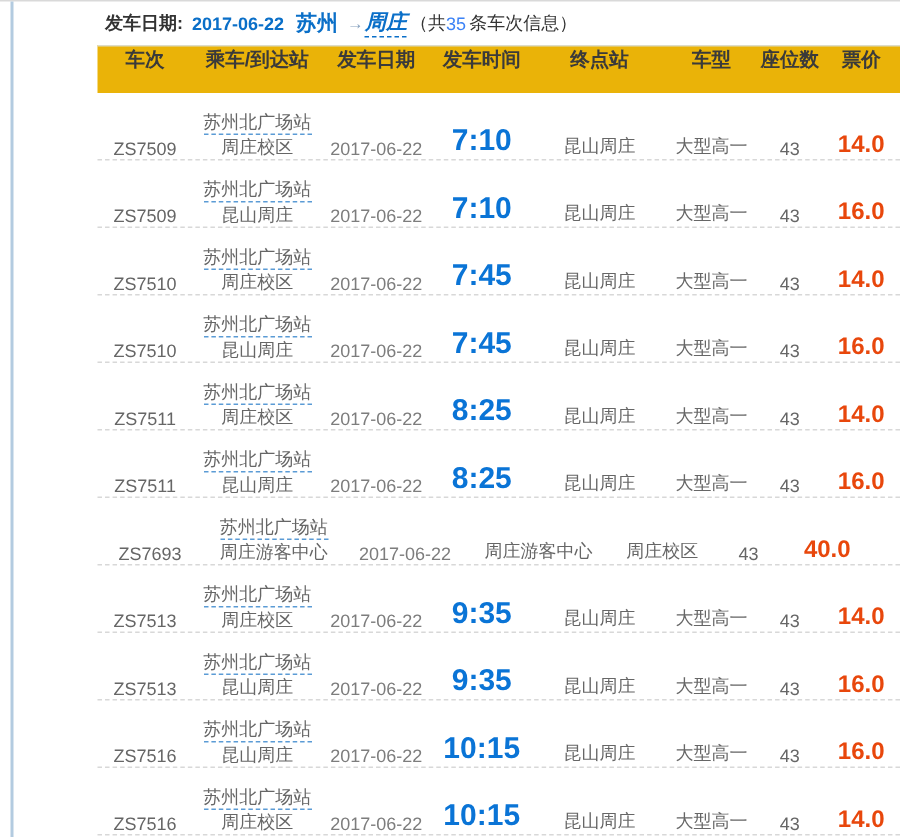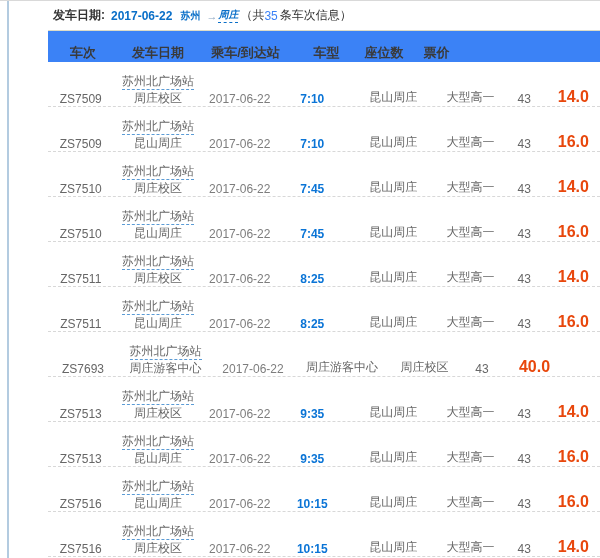--- a/index.html
+++ b/index.html
@@ -13,52 +13,52 @@
     position: relative;
     width: 600px; height: 558px;
     border-top: 1px solid #d9d9d9;
   }
   .left-rule {
     position: absolute;
     left: 7px; top: 0;
     width: 2px; height: 558px;
     background: #b3cbe0;
   }
-  .content { margin-left: 0; padding-left: 48px; }
+  .content { margin-left: 17px; padding-left: 48px; }
 
   
   .topbar {
     height: 29px;
     display: flex;
     align-items: center;
     padding-left: 5px;
     font-size: 12px;
     color: #333333;
     white-space: nowrap;
   }
   .topbar .lbl { font-weight: bold; color: #333; }
   .topbar .date {
     color: #0a6fc8; font-weight: bold; margin: 0 8px 0 6px;
     cursor: pointer;
   }
   .topbar .city {
-    color: #0a6fc8; font-weight: bold; font-size: 10px;
+    color: #0a6fc8; font-weight: bold; font-size: 14px;
     cursor: pointer;
   }
   .topbar .arrow { color: #8aa4c0; font-size: 11px; margin: 0 1px 0 6px; }
   .topbar .city.to { border-bottom: 1px dashed #0a6fc8; font-style: italic; }
   .topbar .count-wrap { color: #333; margin-left: 2px; }
   .topbar .count-num { color: #3b82f6; }
 
   
   .thead {
     display: flex;
-    align-items: flex-end;
+    align-items: flex-start;
     height: 32px;
-    background: #3b82f6;
+    background: #eab308;
     border-top: 1px solid #dcdcc8;
     font-size: 13px;
     font-weight: bold;
     color: #3a3a3a;
   }
   .th, .td { text-align: center; }
   .col-no       { width: 70px; }
   .col-station  { width: 95px; }
   .col-date     { width: 80px; }
   .col-time     { width: 75px; }
@@ -79,21 +79,21 @@
   .td.col-station .board {
     display: inline-block;
     border-bottom: 1px dashed #5b9bd5;
     cursor: pointer;
   }
   .td.col-station .arrive { display: block; }
   .td.col-date { color: #7d7d7d; }
   .td.col-time {
     color: #0a74d6;
     font-weight: bold;
-    font-size: 12px;
+    font-size: 20px;
   }
   .td.col-price {
     color: #e8470c;
     font-weight: bold;
     font-size: 16px;
   }
 </style>
 </head>
 <body>
 
@@ -107,22 +107,24 @@
       <span class="city from">苏州</span>
       <span class="arrow">→</span>
       <span class="city to">周庄</span>
       <span class="count-wrap">（共</span>
       <span class="count-num">35</span>
       <span class="count-wrap">条车次信息）</span>
     </div>
 
     <div class="thead">
       <div class="th col-no">车次</div>
+      <div class="th col-station">乘车/到达站</div>
       <div class="th col-date">发车日期</div>
-      <div class="th col-station">乘车/到达站</div>
+      <div class="th col-time">发车时间</div>
+      <div class="th col-terminal">终点站</div>
       <div class="th col-type">车型</div>
       <div class="th col-seats">座位数</div>
       <div class="th col-price">票价</div>
     </div>
 
     <div class="tbody">
       <div class="tr">
         <div class="td col-no">ZS7509</div>
         <div class="td col-station">
           <span class="board">苏州北广场站</span>

